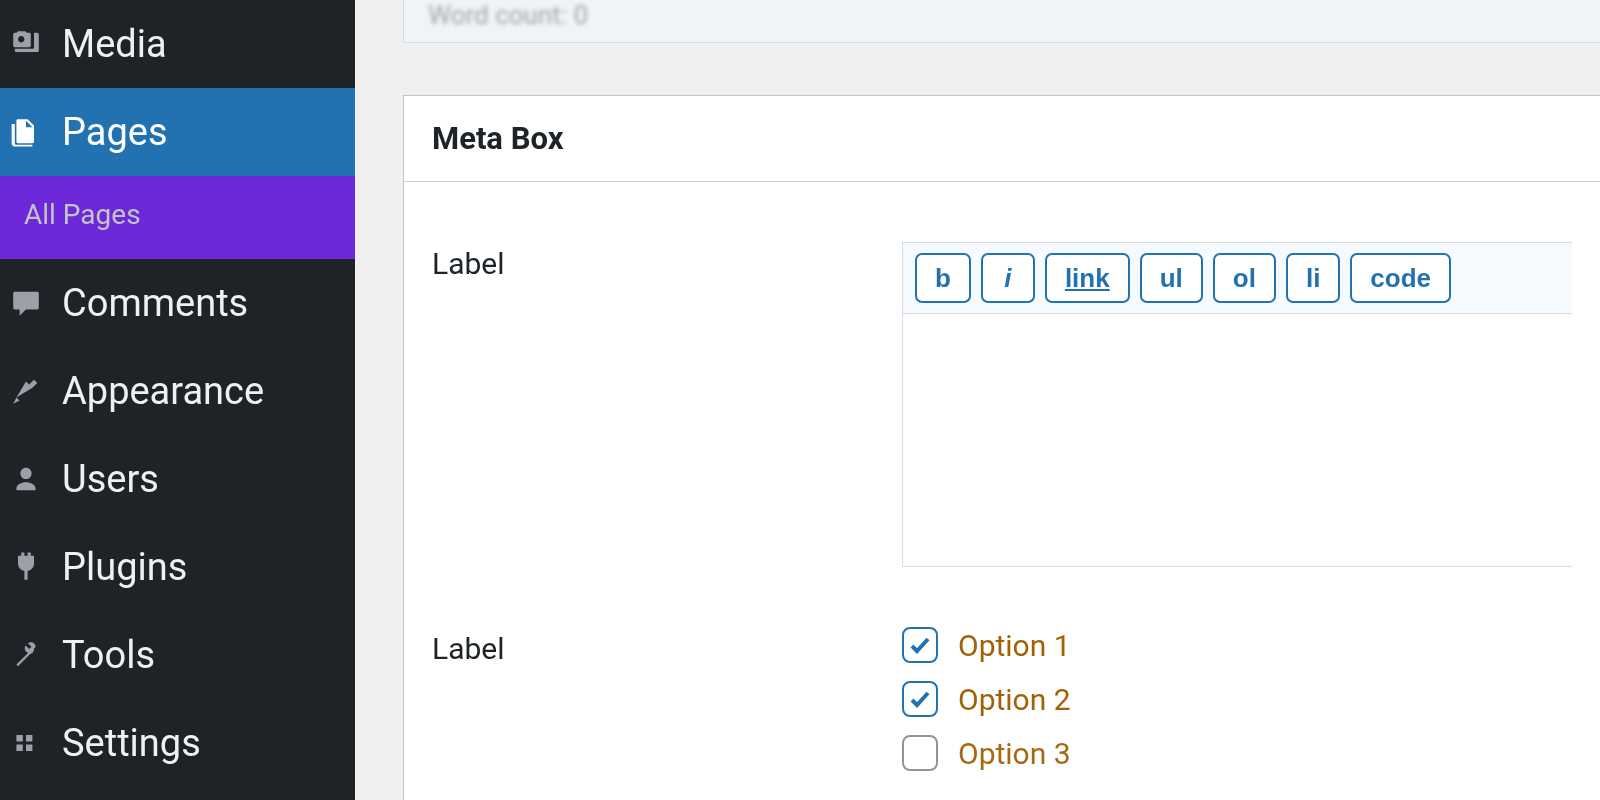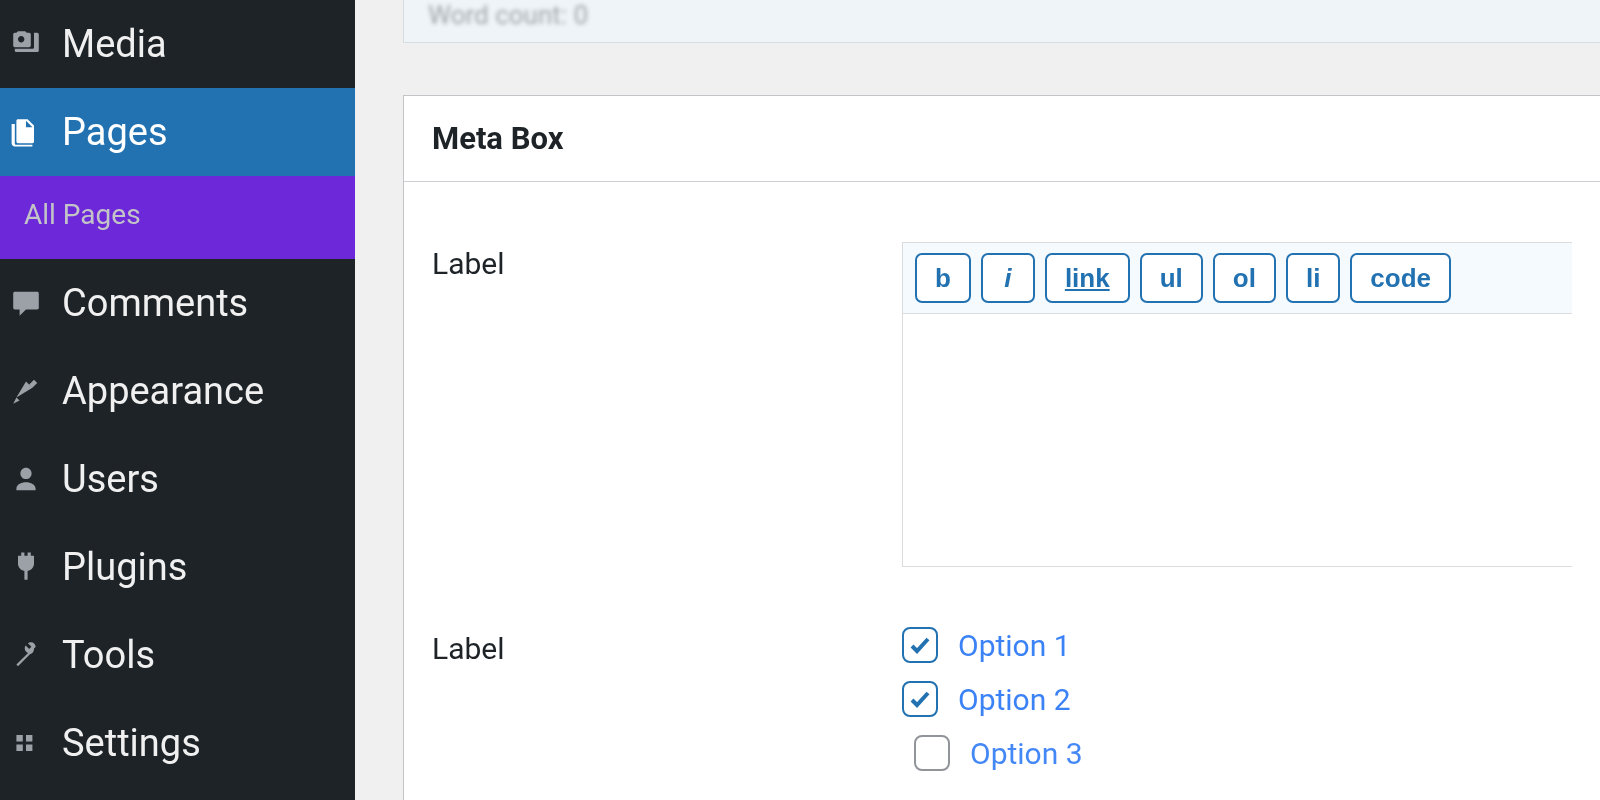--- a/index.html
+++ b/index.html
@@ -36,26 +36,26 @@
   
   .qt-wrap { border: 1px solid #dcdcde; border-right: none; background: #fff; }
   .qt-toolbar { background: #f4fafd; border-bottom: 1px solid #dcdcde; padding: 10px 12px; display: flex; gap: 10px; }
   .qt-btn { border: 2px solid #2271b1; border-radius: 7px; background: #fff; color: #2271b1; font-size: 26px; font-weight: 700; padding: 10px 18px; cursor: pointer; line-height:1; min-width:54px; text-align:center;}
   .qt-btn.italic { font-style: italic; font-weight: 600; }
   .qt-btn.link { text-decoration: underline; }
   .qt-textarea { width: 100%; height: 248px; border: none; resize: none; font-size: 22px; padding: 16px; outline: none; background:#fff;}
 
   
   .cb-list { display: flex; flex-direction: column; gap: 18px; }
-  .cb-row { display: flex; align-items: center; gap: 20px; font-size: 30px; color: #3b82f6; cursor: pointer; }
+  .cb-row { display: flex; align-items: center; gap: 20px; font-size: 30px; color: #a16207; cursor: pointer; }
   .cb { width: 36px; height: 36px; border: 2px solid #8c8f94; border-radius: 8px; display: flex; align-items: center; justify-content: center; background: #fff; }
   .cb.checked { border-color: #2271b1; }
   .cb.checked svg { stroke: #2271b1; }
   .cb svg { width: 24px; height: 24px; stroke-width: 4; fill: none; }
-  .cutoff { opacity: 0.95; margin-left: 12px; }
+  .cutoff { opacity: 0.95; }
 </style>
 </head>
 <body>
 
 <nav class="sidebar">
   <div class="menu-item">
     <span class="icon">
       <svg viewBox="0 0 20 20">
           <path d="M13 11V4c0-.55-.45-1-1-1h-1.5l-1-1H5L4 3H3c-.55 0-1 .45-1 1v7c0 .55.45 1 1 1h9c.55 0 1-.45 1-1zM7 5c1.1 0 2 .9 2 2s-.9 2-2 2-2-.9-2-2 .9-2 2-2zm7-2h3c.55 0 1 .45 1 1v10c0 .55-.45 1-1 1H4c-.55 0-1-.45-1-1v-1h11c.55 0 1-.45 1-1V3z"></path>
         </svg>

